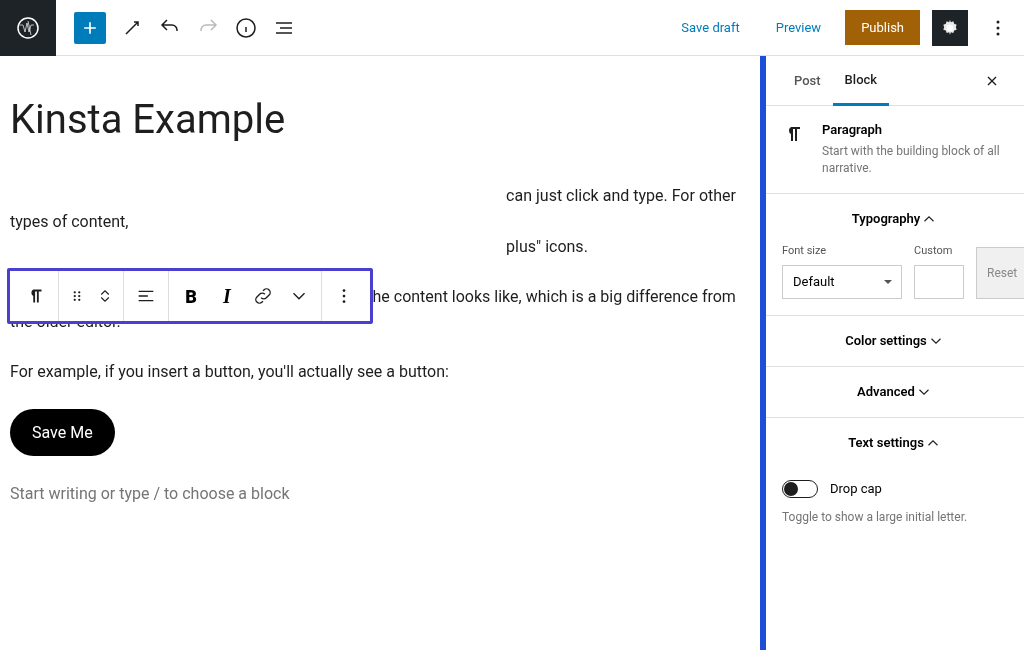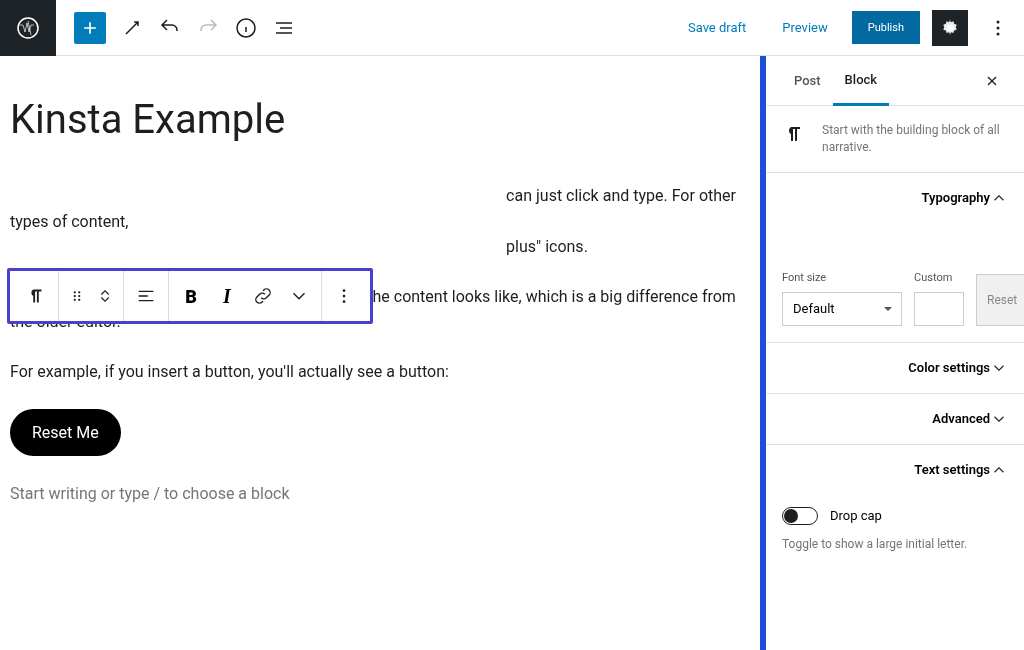--- a/index.html
+++ b/index.html
@@ -4,21 +4,21 @@
 <style>
 * { margin: 0; padding: 0; box-sizing: border-box; font-family: -apple-system, BlinkMacSystemFont, "Segoe UI", Roboto, sans-serif; }
 body { width: 1024px; height: 650px; overflow: hidden; background: #fff; display: flex; flex-direction: column; }
 .topbar { height: 56px; display: flex; align-items: center; border-bottom: 1px solid #e0e0e0; }
 .wp-logo { width: 56px; height: 56px; background: #1d2327; display: flex; align-items: center; justify-content: center; color: #fff; }
 .toolbar-left { display: flex; align-items: center; padding: 0 8px; gap: 2px; }
 .tb-btn { width: 36px; height: 36px; display: flex; align-items: center; justify-content: center; border: none; background: transparent; cursor: pointer; border-radius: 2px; }
 .tb-btn.add { background: #007cba; color: #fff; border-radius: 2px; width: 32px; height: 32px; margin: 0 6px 0 10px; }
 .toolbar-right { margin-left: auto; display: flex; align-items: center; gap: 12px; padding-right: 8px; }
 .link-btn { color: #007cba; background: none; border: none; padding: 8px 12px; font-size: 13px; cursor: pointer; }
-.publish-btn { background: #0369a1; color: #fff; border: none; padding: 10px 16px; font-size: 11px; cursor: pointer; }
+.publish-btn { background: #a16207; color: #fff; border: none; padding: 10px 16px; font-size: 13px; cursor: pointer; }
 .settings-btn { width: 36px; height: 36px; background: #1d2327; color: #fff; display: flex; align-items: center; justify-content: center; cursor: pointer; }
 .more-topbar { width: 36px; height: 36px; display: flex; align-items: center; justify-content: center; cursor: pointer; }
 .main { flex: 1; display: flex; overflow: hidden; }
 .editor { flex: 1; padding: 40px 10px 0 10px; position: relative; overflow: hidden; }
 .post-title { font-size: 40px; font-weight: 400; margin-bottom: 40px; color: #1e1e1e; }
 .para { font-size: 16px; line-height: 1.6; color: #1e1e1e; margin-bottom: 24px; margin-top: 9px; }
 .para.p1 { position: relative; }
 .block-toolbar { position: absolute; top: 212px; left: 7px; border: 3px solid #4a3fce; background: #fff; display: flex; align-items: center; height: 56px; padding: 0 4px; border-radius: 2px; }
 .bt-group { display: flex; align-items: center; border-right: 1px solid #ddd; padding: 0 4px; height: 100%; }
 .bt-group:last-child { border-right: none; }
@@ -28,22 +28,22 @@
 .sidebar { width: 264px; border-left: 6px solid #1d4ed8; overflow-y: auto; font-size: 13px; }
 .tabs { display: flex; align-items: center; border-bottom: 1px solid #e0e0e0; padding: 0 16px; position: relative; }
 .tab { padding: 16px 12px; font-weight: 500; color: #555; cursor: pointer; }
 .tab.active { color: #1e1e1e; border-bottom: 3px solid #007cba; margin-bottom: -1px; }
 .close-panel { margin-left: auto; cursor: pointer; padding: 8px; }
 .block-head { display: flex; padding: 16px; gap: 16px; }
 .block-head-icon { width: 24px; flex-shrink: 0; }
 .block-head-text h3 { font-size: 13px; font-weight: 600; margin-bottom: 6px; }
 .block-head-text p { font-size: 12px; color: #757575; line-height: 1.4; }
 .panel { border-top: 1px solid #e0e0e0; }
-.panel-header { display: flex; justify-content: flex-end; align-items: center; padding: 16px; cursor: pointer; font-weight: 600; font-size: 13px; }
-.panel-body { padding: 0 16px 16px; margin-top: 48px; }
+.panel-header { display: flex; justify-content: center; align-items: center; padding: 16px; cursor: pointer; font-weight: 600; font-size: 13px; }
+.panel-body { padding: 0 16px 16px; }
 .field-row { display: flex; gap: 12px; align-items: flex-end; }
 .field label { display: block; font-size: 11px; color: #555; margin-bottom: 8px; }
 .select { width: 120px; height: 34px; border: 1px solid #ccc; padding: 0 24px 0 10px; font-size: 13px; background: #fff; appearance: none; position: relative; }
 .select-wrap { position: relative; }
 .select-wrap::after { content: ""; position: absolute; right: 10px; top: 50%; border: 4px solid transparent; border-top-color: #555; transform: translateY(-2px); pointer-events: none; }
 .custom-input { width: 50px; height: 34px; border: 1px solid #ccc; padding: 0 6px; }
 .reset-btn { height: 52px; padding: 0 10px; background: #f0f0f0; border: 1px solid #ccc; font-size: 12px; color: #888; cursor: pointer; }
 .toggle-row { display: flex; align-items: center; padding: 12px 16px; gap: 12px; }
 .toggle { width: 36px; height: 18px; border: 1px solid #1e1e1e; border-radius: 10px; position: relative; cursor: pointer; }
 .toggle::after { content: ""; position: absolute; left: 1px; top: 1px; width: 14px; height: 14px; background: #1e1e1e; border-radius: 50%; }
@@ -120,21 +120,21 @@
     <p class="para p1">
       <span style="visibility:hidden">xxxxxxxxxxxxxxxxxxxxxxxxxxxxxxxxxxxxxxxxxxxxxxxxxxxxxxxxxxxxxx</span>
       <span>can just click and type. For other types of content,</span><br>
       <span style="visibility:hidden">xxxxxxxxxxxxxxxxxxxxxxxxxxxxxxxxxxxxxxxxxxxxxxxxxxxxxxxxxxxxxx</span>
       <span>plus" icons.</span>
     </p>
 
     <p class="para">For most types of content, you'll actually see what the content looks like, which is a big difference from the older editor.</p>
     <p class="para">For example, if you insert a button, you'll actually see a button:</p>
 
-    <div class="click-me">Reset Me</div>
+    <div class="click-me">Save Me</div>
 
     <p class="placeholder-text">Start writing or type / to choose a block</p>
 
     <div class="block-toolbar">
       <div class="bt-group">
         <button class="bt-btn">
             <svg width="22" height="22" viewBox="0 0 24 24">
               <path d="M9 5h9v2h-3v12h-2V7h-2v12H9V12a4 4 0 010-7z" fill="#1e1e1e"></path>
             </svg>
           </button>
@@ -204,20 +204,21 @@
       </div>
     </div>
 
     <div class="block-head">
       <div class="block-head-icon">
         <svg width="24" height="24" viewBox="0 0 24 24">
             <path d="M9 5h9v2h-3v12h-2V7h-2v12H9V12a4 4 0 010-7z" fill="#1e1e1e"></path>
           </svg>
       </div>
       <div class="block-head-text">
+        <h3>Paragraph</h3>
         <p>Start with the building block of all narrative.</p>
       </div>
     </div>
 
     <div class="panel">
       <div class="panel-header">
         <span>Typography</span>
         <span>
             <svg width="18" height="18" viewBox="0 0 24 24">
               <path d="M6 15l6-6 6 6" stroke="#1e1e1e" stroke-width="1.5" fill="none"></path>

